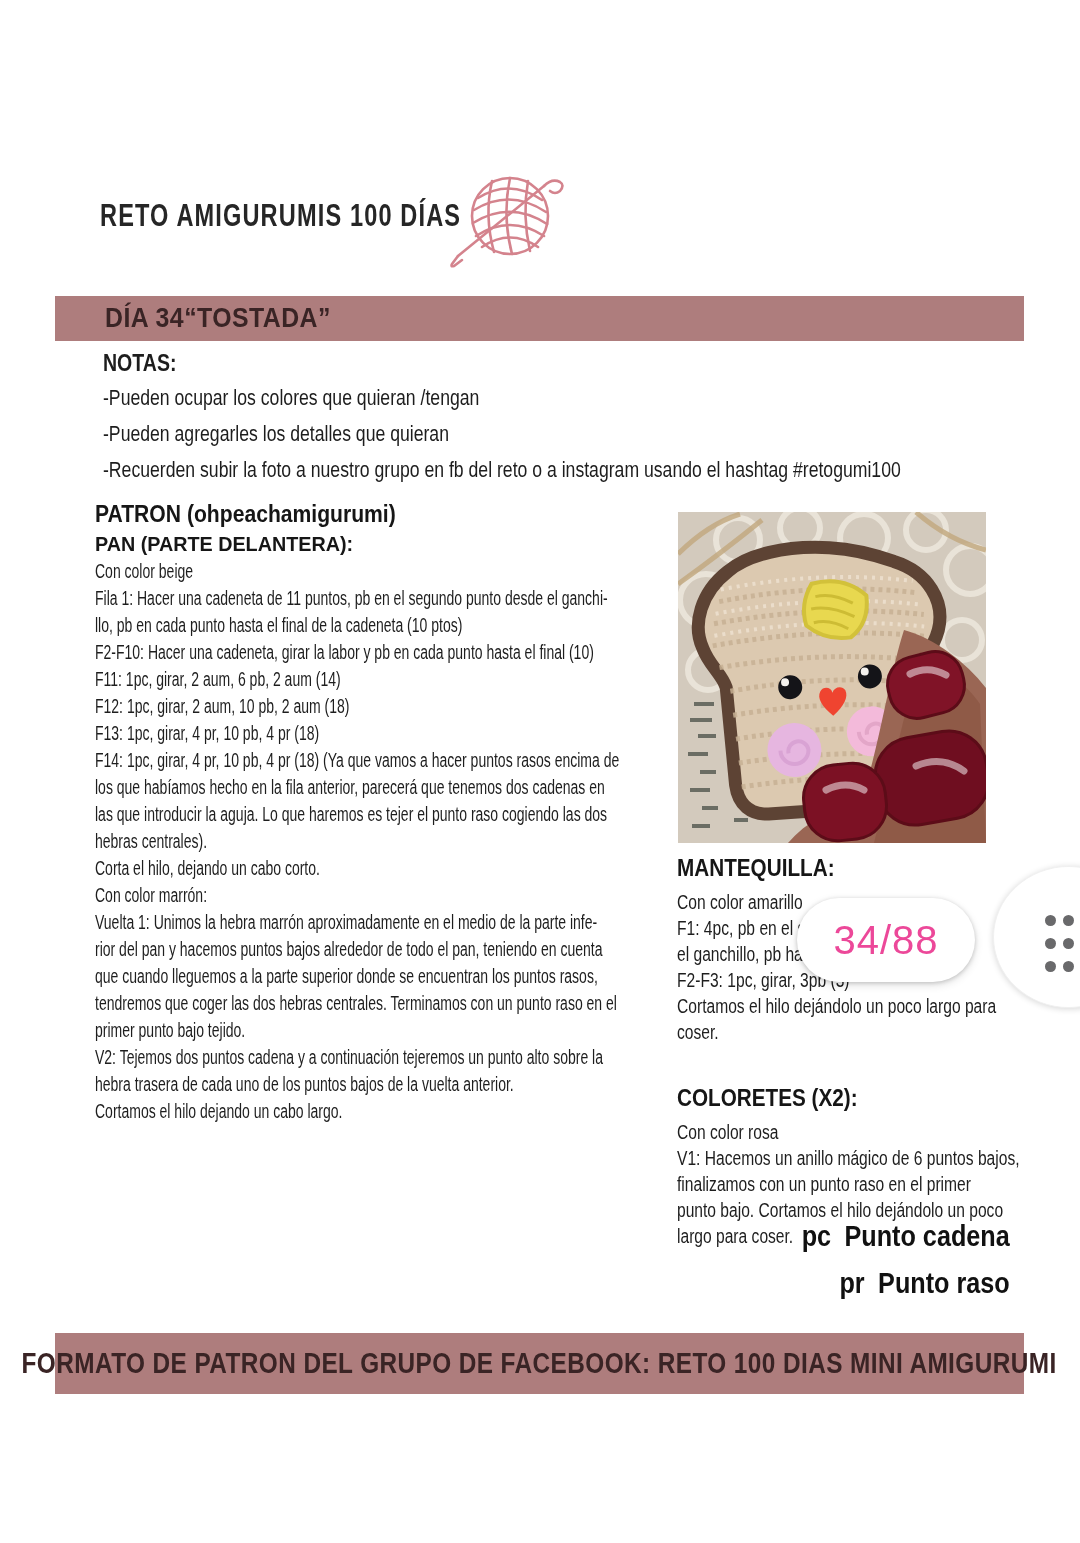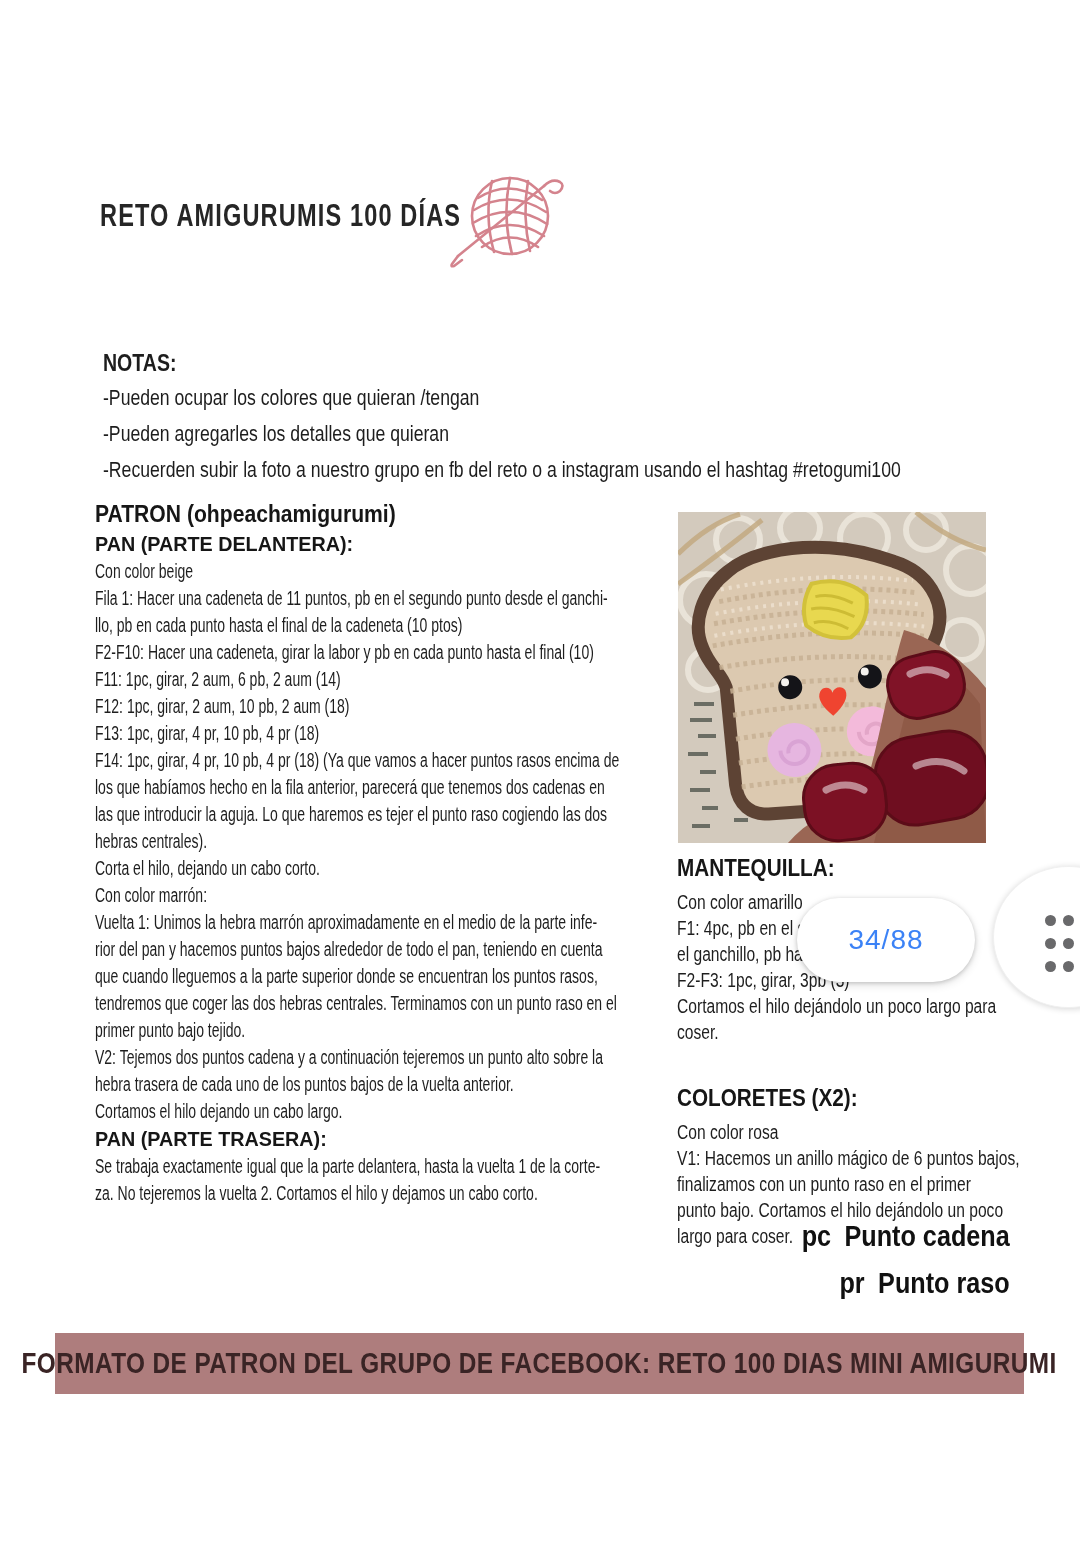--- a/index.html
+++ b/index.html
@@ -57,21 +57,21 @@
   .footer-text { font-size:29px; font-weight:700; white-space:nowrap;
     transform:scaleX(0.84); transform-origin:50% 50%; letter-spacing:0.5px; }
   .photo { position:absolute; left:678px; top:512px; width:308px; height:331px; }
   
   .page-pill {
     position:absolute; left:797px; top:898px; width:178px; height:84px;
     background:#ffffff; border-radius:42px;
     box-shadow:0 1px 4px rgba(0,0,0,0.18), 0 3px 10px rgba(0,0,0,0.12);
     display:flex; align-items:center; justify-content:center;
   }
-  .page-pill span { font-size:28px; color:#3b82f6; letter-spacing:1px; }
+  .page-pill span { font-size:40px; color:#ec4899; letter-spacing:1px; }
   .fab {
     position:absolute; left:993px; top:866px; width:152px; height:142px;
     background:#ffffff; border:1px solid #f0f0f0; border-radius:50%;
     box-shadow:0 1px 6px rgba(0,0,0,0.16); cursor:pointer;
   }
   .dots { position:absolute; left:51px; top:48px; display:grid;
     grid-template-columns:11px 11px; grid-auto-rows:11px; column-gap:7px; row-gap:12px; }
   .dots i { display:block; width:11px; height:11px; border-radius:50%; background:#69696b; }
 </style>
 </head>
@@ -90,20 +90,23 @@
       <path d="M34 87 Q 62 68 90 87"></path>
       <path d="M44 21 Q 36 56 46 92"></path>
       <path d="M62 18 Q 54 56 64 94"></path>
       <path d="M80 21 Q 74 56 82 91"></path>
       <path d="M10 96 L 96 26"></path>
       <path d="M96 26 Q 104 18 112 22 Q 117 25 112 31 Q 107 35 102 31"></path>
       <path d="M10 96 L 4 104 Q 2 107 6 106 L 14 100"></path>
     </g>
   </svg>
 
+  <div class="banner">
+    <span class="banner-text">DÍA 34“TOSTADA”</span>
+  </div>
 
   <div class="notes">
     <div class="notes-heading">NOTAS:</div>
     <div>
         <div class="t-line">-Pueden ocupar los colores que quieran /tengan</div>
         <div class="t-line">-Pueden agregarles los detalles que quieran</div>
         <div class="t-line">-Recuerden subir la foto a nuestro grupo en fb  del reto o a instagram usando el hashtag #retogumi100</div>
       </div>
   </div>
 
@@ -129,25 +132,20 @@
         <div class="t-line">Con color marrón:</div>
         <div class="t-line">Vuelta 1: Unimos la hebra marrón aproximadamente en el medio de la parte infe-</div>
         <div class="t-line">rior del pan y hacemos puntos bajos alrededor de todo el pan, teniendo en cuenta</div>
         <div class="t-line">que cuando lleguemos a la parte superior donde se encuentran los puntos rasos,</div>
         <div class="t-line">tendremos que coger las dos hebras centrales. Terminamos con un punto raso en el</div>
         <div class="t-line">primer punto bajo tejido.</div>
         <div class="t-line">V2: Tejemos dos puntos cadena y a continuación tejeremos un punto alto sobre la</div>
         <div class="t-line">hebra trasera de cada uno de los puntos bajos de la vuelta anterior.</div>
         <div class="t-line">Cortamos el hilo dejando un cabo largo.</div>
       </div>
-      <div class="section">
-        <div class="sec-heading">PAN (PARTE TRASERA):</div>
-        <div class="t-line">Se trabaja exactamente igual que la parte delantera, hasta la vuelta 1 de la corte-</div>
-        <div class="t-line">za. No tejeremos la vuelta 2. Cortamos el hilo y dejamos un cabo corto.</div>
-      </div>
     </div>
   <div class="right-col">
       <div class="section">
         <div class="sec-heading">MANTEQUILLA:</div>
         <div class="t-line">Con color amarillo</div>
         <div class="t-line"><span>F1: 4pc, pb en el se</span><span class="fr">sde</span></div>
         <div class="t-line">el ganchillo, pb ha.</div>
         <div class="t-line">F2-F3: 1pc, girar, 3pb (3)</div>
         <div class="t-line">Cortamos el hilo dejándolo un poco largo para</div>
         <div class="t-line">coser.</div>

